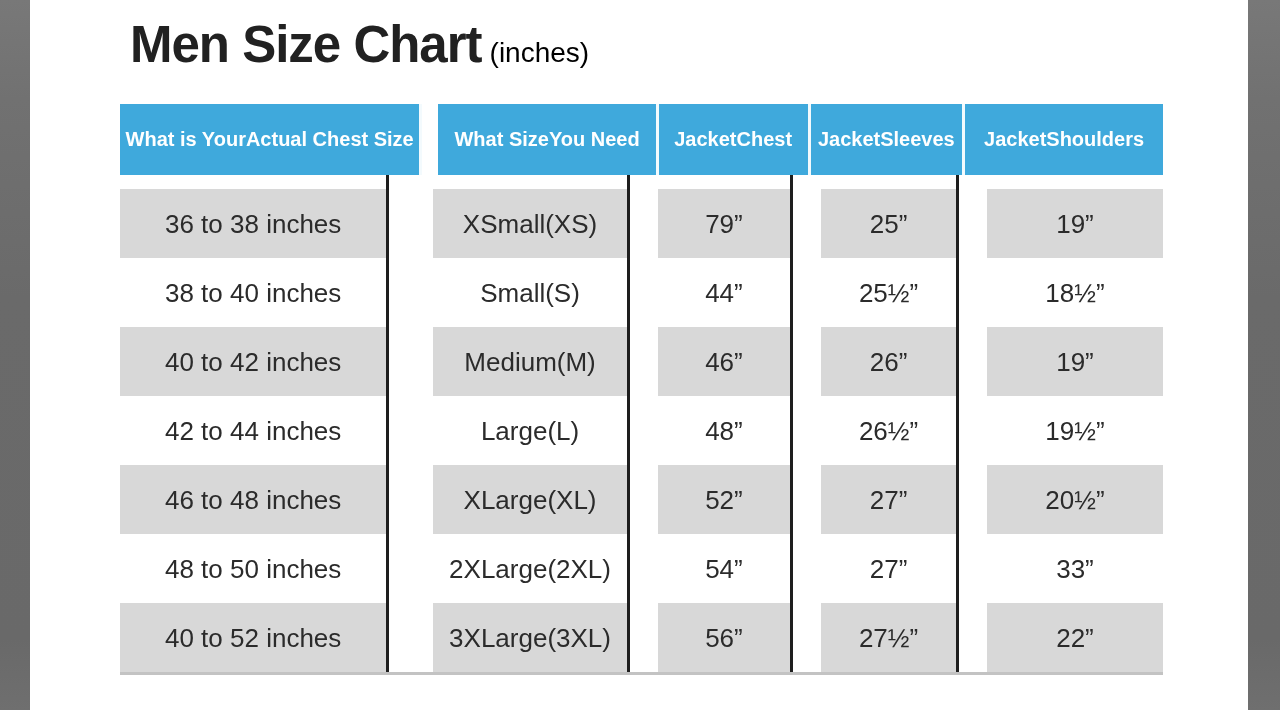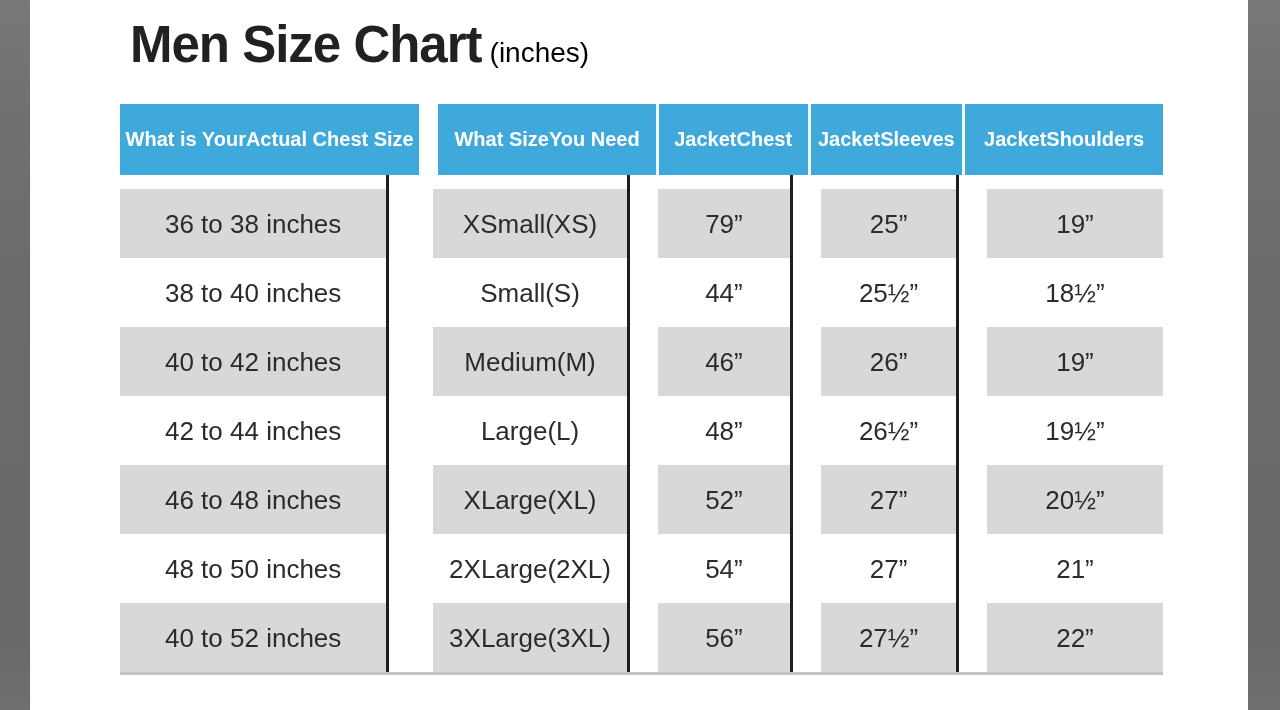--- a/index.html
+++ b/index.html
@@ -149,21 +149,21 @@
       <div class="bcell c3">52”</div>
       <div class="bcell c4">27”</div>
       <div class="bcell c5 last">20½”</div>
     </div>
 
     <div class="row white">
       <div class="bcell c1">48 to 50 inches</div>
       <div class="bcell c2">2XLarge(2XL)</div>
       <div class="bcell c3">54”</div>
       <div class="bcell c4">27”</div>
-      <div class="bcell c5 last">21”</div>
+      <div class="bcell c5 last">33”</div>
     </div>
 
     <div class="row gray">
       <div class="bcell c1">40 to 52 inches</div>
       <div class="bcell c2">3XLarge(3XL)</div>
       <div class="bcell c3">56”</div>
       <div class="bcell c4">27½”</div>
       <div class="bcell c5 last">22”</div>
     </div>
 

